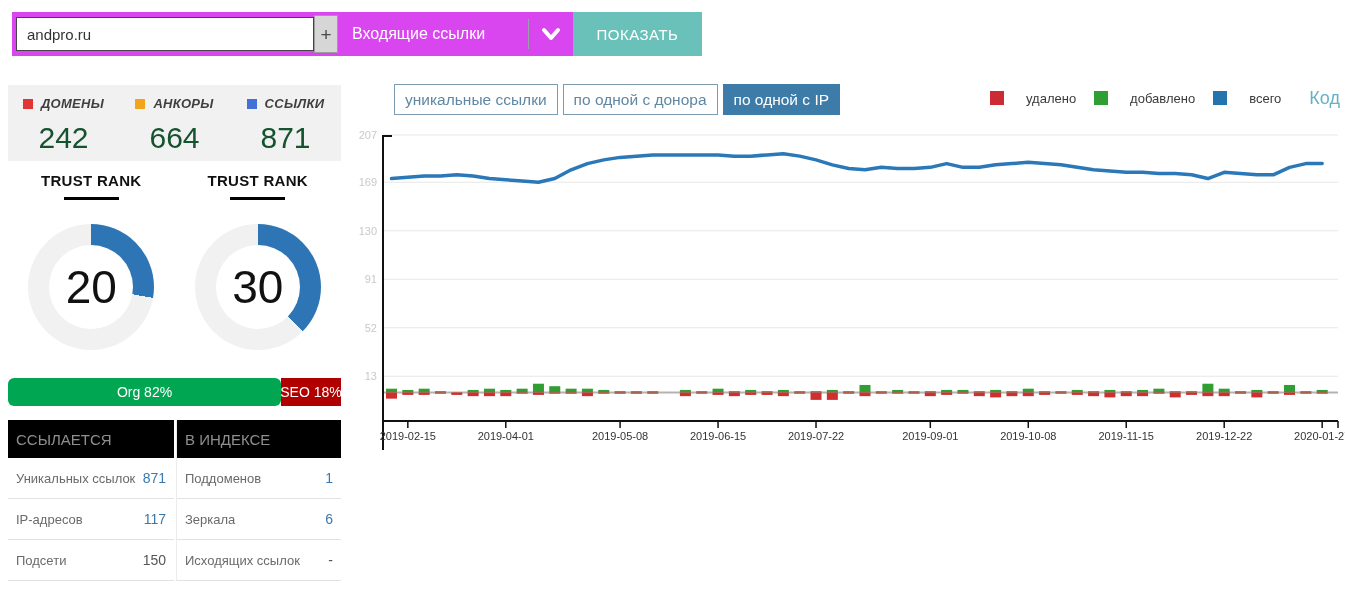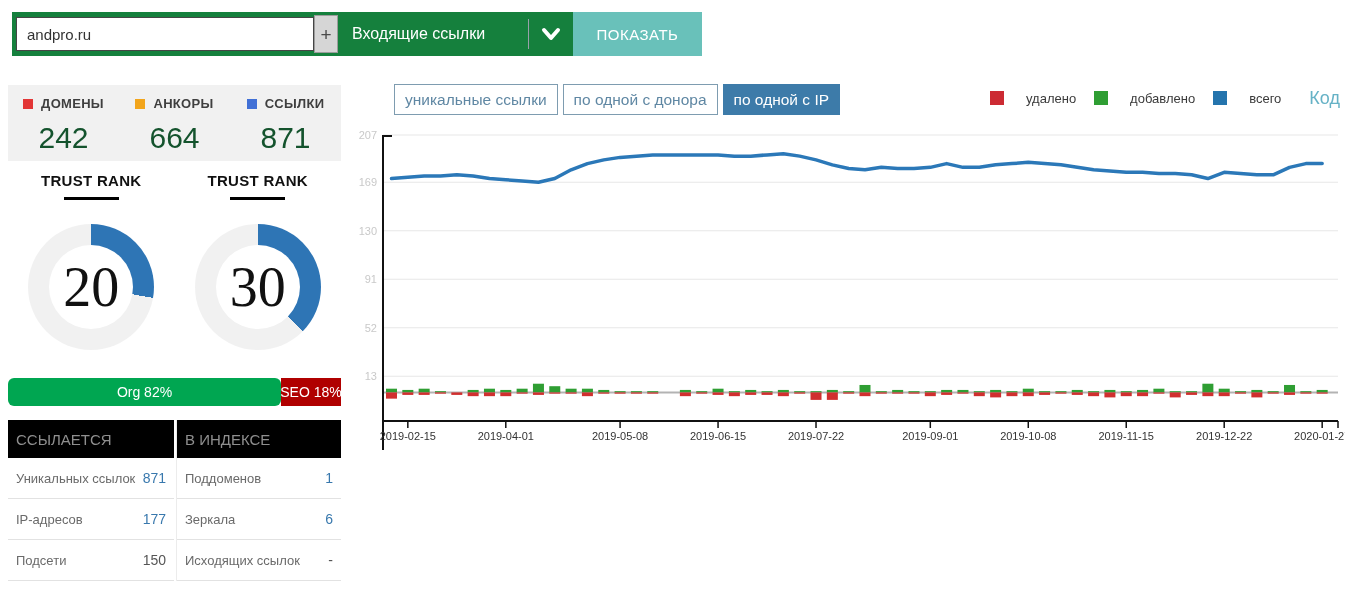--- a/index.html
+++ b/index.html
@@ -2,54 +2,54 @@
 <html><head>
 <meta charset="utf-8">
 <style>
   * { margin:0; padding:0; box-sizing:border-box; }
   html,body { background:#fff; }
   .app { position:relative; width:1345px; height:597px; background:#fff;
          font-family:"Liberation Sans","DejaVu Sans",sans-serif; overflow:hidden; }
 
   
   .topbar { position:absolute; left:12px; top:12px; width:690px; height:44px;
-            background:#15803d; display:flex; align-items:center; }
+            background:#d946ef; display:flex; align-items:center; }
   .domain-input { margin-left:4px; width:298px; height:34px; border:1px solid #454545;
                   background:#fff; padding:0 10px; font-size:15px; color:#333;
                   font-family:"Liberation Sans","DejaVu Sans",sans-serif; outline:none; }
   .plus-btn { width:24px; height:38px; background:#d6d6d6; border:1px solid #9c9c9c;
               color:#4a4a4a; font-size:19px; line-height:1; cursor:pointer; }
   .report-select { margin-left:14px; color:#fff; font-size:16px; white-space:nowrap; cursor:pointer; }
   .tb-divider { margin-left:auto; width:1px; height:30px; background:#98a1aa; }
   .chevron-wrap { width:44px; height:44px; display:flex; align-items:center; justify-content:center; cursor:pointer; }
   .show-btn { width:129px; height:44px; background:#69c1ba; border:none; color:#fff;
               font-size:15px; letter-spacing:.5px; cursor:pointer;
               font-family:"Liberation Sans","DejaVu Sans",sans-serif; }
 
   
   .summary { position:absolute; left:8px; top:85px; width:333px; height:76px;
              background:#f1f1f1; display:flex; }
   .sum-item { flex:1; padding-top:11px; text-align:center; }
-  .sum-head { display:flex; align-items:center; justify-content:center; }
+  .sum-head { display:flex; align-items:center; justify-content:center;font-style:italic; }
   .sq { width:10px; height:10px; margin-right:8px; }
   .sum-label { font-size:13px; font-weight:bold; color:#3f3f3f; letter-spacing:.3px; }
   .sum-value { font-size:30px; color:#14532d; margin-top:10px; }
 
   
   .ranks-row { position:absolute; left:8px; top:172px; width:333px; display:flex; }
   .rank-col { flex:1; text-align:center; }
   .rank-title { font-size:15px; font-weight:bold; color:#111; letter-spacing:.3px; }
   .rank-underline { width:55px; height:3px; background:#000; margin:8px auto 0; }
   .donuts { position:absolute; left:8px; top:224px; width:333px; display:flex; }
   .donut-col { flex:1; display:flex; justify-content:center; }
   .donut { width:126px; height:126px; border-radius:50%; position:relative; }
   .donut::before { content:""; position:absolute; left:21px; top:21px; width:84px; height:84px;
                    border-radius:50%; background:#fff; }
   .donut-num { position:absolute; inset:0; display:flex; align-items:center; justify-content:center;
-               font-size:56px; color:#111;font-family:Liberation Serif, serif; }
+               font-size:46px; color:#111; }
 
   
   .orgseo { position:absolute; left:8px; top:378px; width:333px; height:28px; display:flex; }
   .orgseo > div { display:flex; align-items:center; justify-content:center;
                   color:#fff; font-size:14px; white-space:nowrap; }
 
   
   .detail-table { position:absolute; left:8px; top:420px; width:333px; display:flex; }
   .dt-col { width:166px; }
   .dt-col + .dt-col { margin-left:2px; border-left:1px solid #ececec; width:165px; }
@@ -153,21 +153,21 @@
 
   <div class="detail-table">
     <div class="dt-col">
       <div class="dt-header">ССЫЛАЕТСЯ</div>
       <div class="dt-row">
         <span class="dt-label">Уникальных ссылок</span>
         <span class="dt-val link">871</span>
       </div>
       <div class="dt-row">
         <span class="dt-label">IP-адресов</span>
-        <span class="dt-val link">177</span>
+        <span class="dt-val link">117</span>
       </div>
       <div class="dt-row">
         <span class="dt-label">Подсети</span>
         <span class="dt-val muted">150</span>
       </div>
     </div>
     <div class="dt-col">
       <div class="dt-header">В ИНДЕКСЕ</div>
       <div class="dt-row">
         <span class="dt-label">Поддоменов</span>

